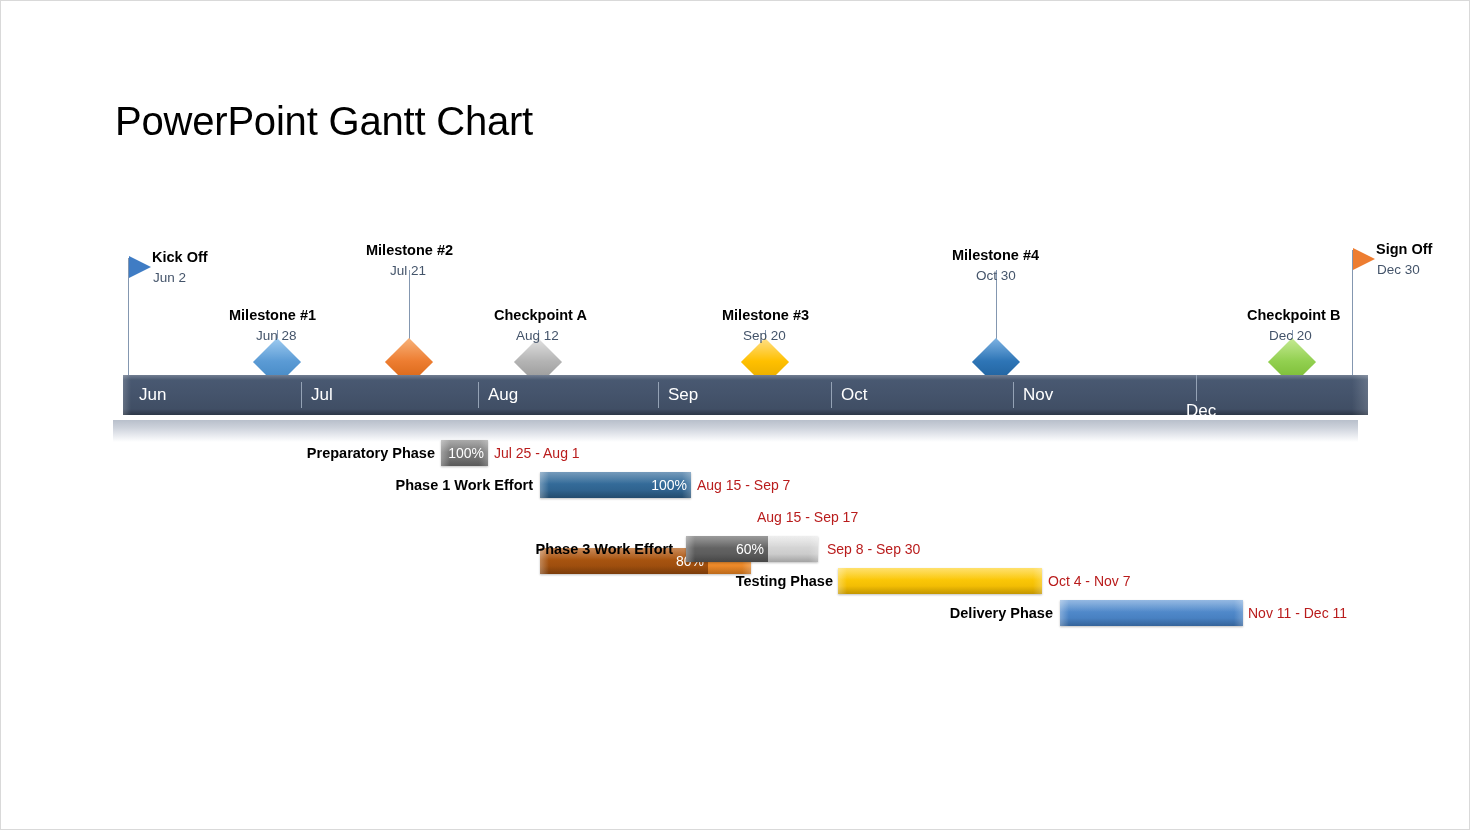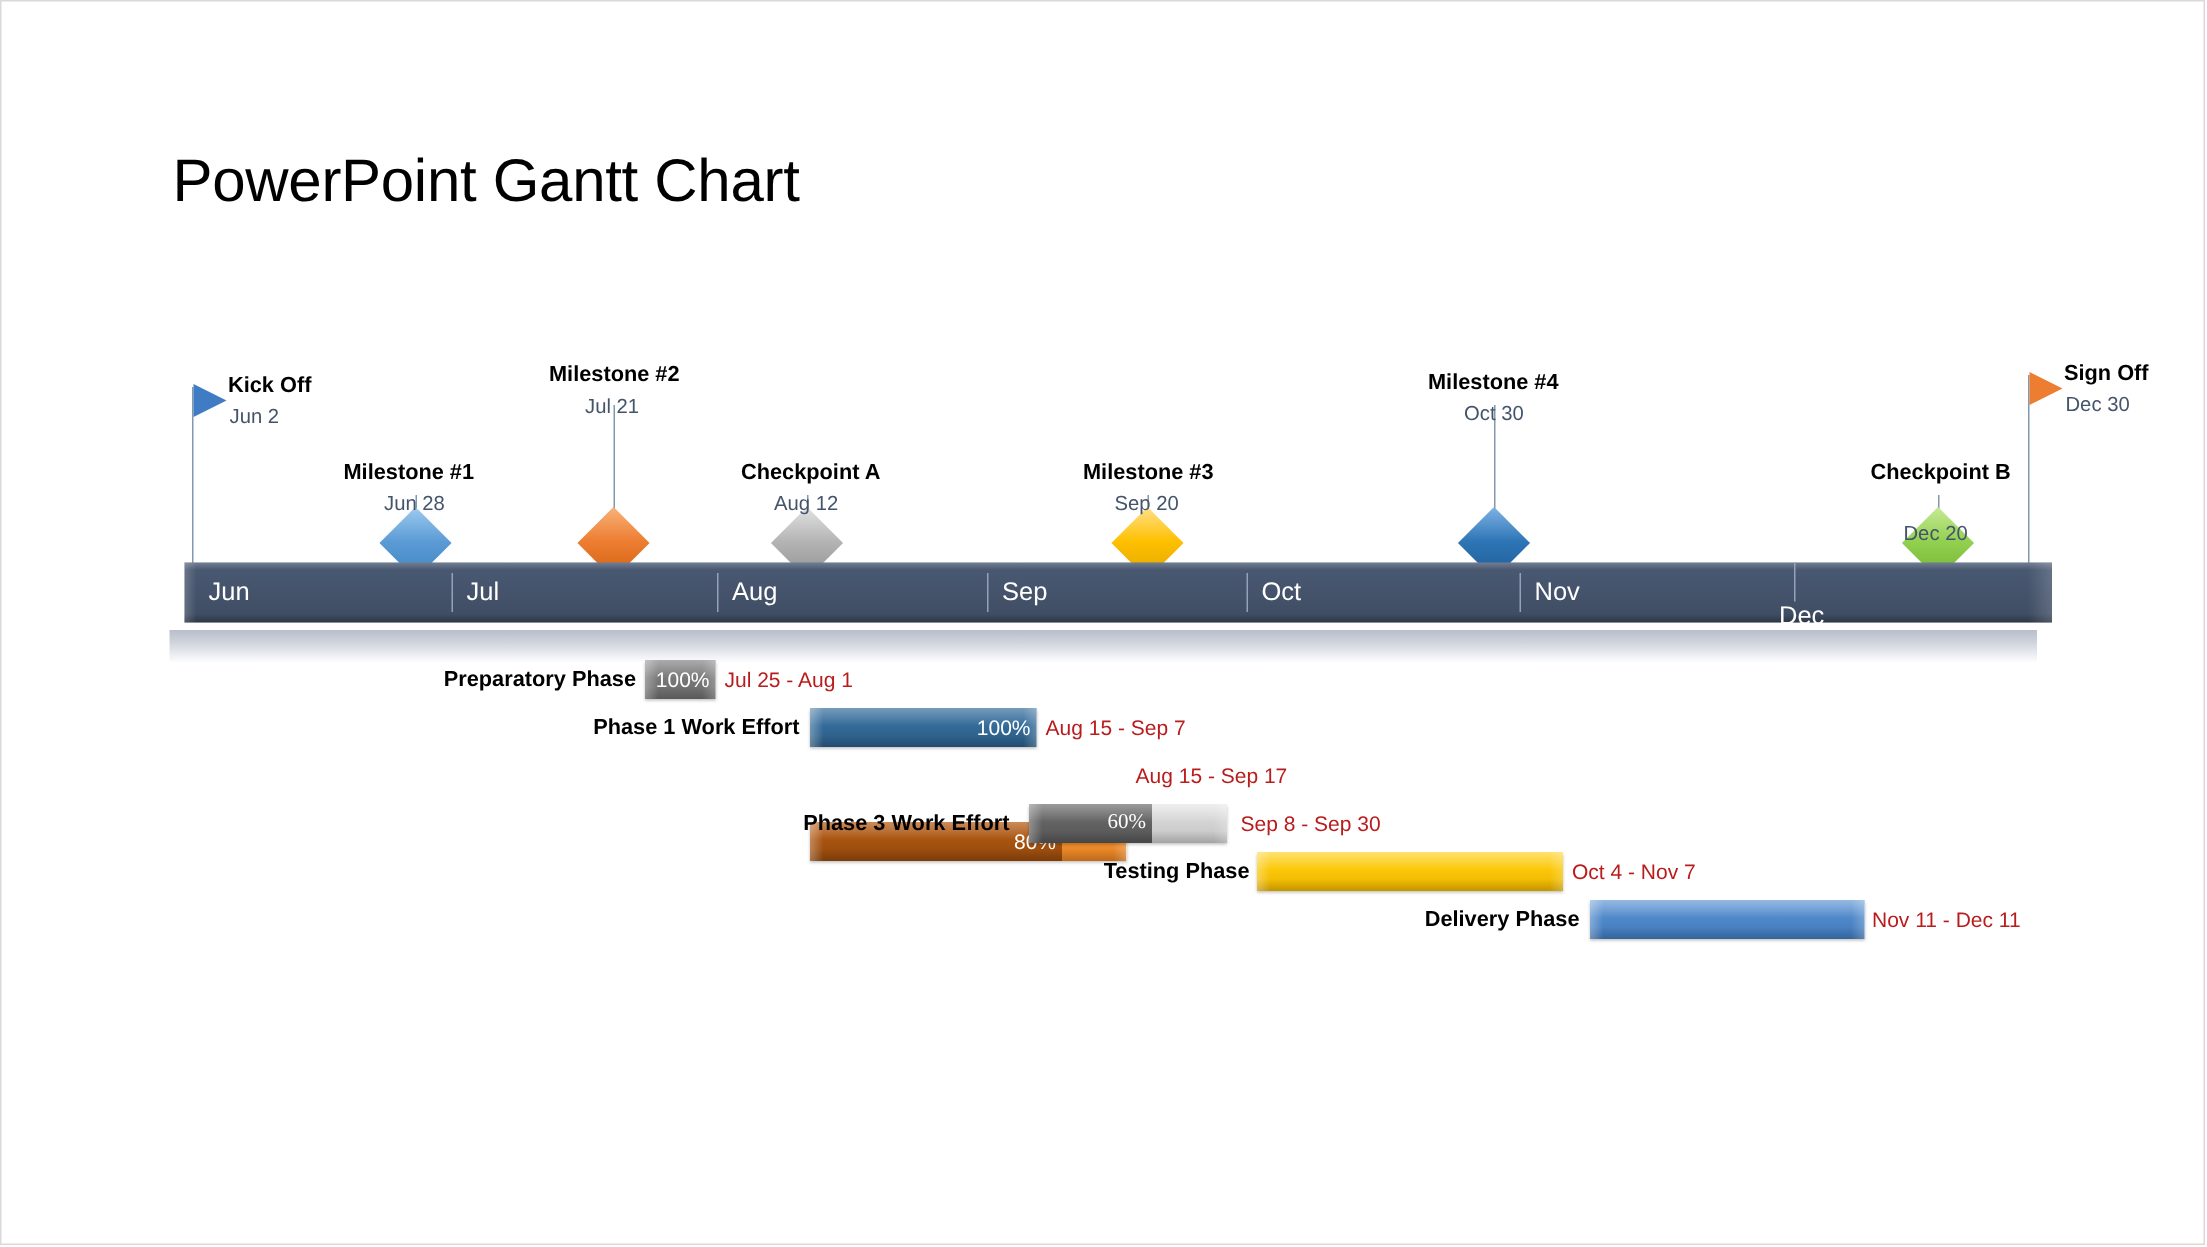--- a/index.html
+++ b/index.html
@@ -151,21 +151,21 @@
   <div class="stem" style="left:996px;top:270px;height:108px;"></div>
   <div class="diamond" style="left:979px;top:345px;background:linear-gradient(135deg,#7eb3e3 0%,#2e75b6 48%,#1d5c96 100%);"></div>
   <div class="ms-name" style="left:952px;top:247px;">Milestone #4</div>
   <div class="ms-date" style="left:976px;top:268px;">Oct 30</div>
 </div>
 
 <div class="ms">
   <div class="stem" style="left:1292px;top:330px;height:48px;"></div>
   <div class="diamond" style="left:1275px;top:345px;background:linear-gradient(135deg,#c6ea94 0%,#92d050 48%,#74b52e 100%);"></div>
   <div class="ms-name" style="left:1247px;top:307px;">Checkpoint B</div>
-  <div class="ms-date" style="left:1269px;top:328px;margin-top:20px;">Dec 20</div>
+  <div class="ms-date" style="left:1269px;top:328px;">Dec 20</div>
 </div>
 
 <div class="ms">
   <div class="stem" style="left:1352px;top:250px;height:128px;"></div>
   <div class="flag" style="left:1353px;top:248px;border-top:11px solid transparent;border-bottom:11px solid transparent;border-left:22px solid #ed7d31;"></div>
   <div class="ms-name" style="left:1376px;top:241px;">Sign Off</div>
   <div class="ms-date" style="left:1377px;top:262px;">Dec 30</div>
 </div>
 
 <div class="timeline-band">
@@ -199,21 +199,21 @@
     <div class="mlabel">Nov</div>
   </div>
   <div class="month-cell" style="left:1063px;flex-direction:column;">
     <div class="divider"></div>
     <div class="mlabel">Dec</div>
   </div>
 </div>
 
 <div class="band-shadow"></div>
 
-<div class="task-row" style="left:1px;top:440px;width:1447px;">
+<div class="task-row" style="left:12px;top:440px;width:1447px;">
   <div class="task-label" style="left:150px;width:273px;justify-content:flex-end;">Preparatory Phase</div>
   <div class="bar" style="left:429px;width:47px;background:linear-gradient(180deg,#8d8d8d 0%,#777777 50%,#6a6a6a 100%);">
     <div class="shine"></div>
     <div class="darkbot"></div>
     <div class="cap-l"></div>
     <div class="cap-r"></div>
     <div class="pct" style="right:4px;">100%</div>
   </div>
   <div class="task-dates" style="left:482px;">Jul 25 - Aug 1</div>
 </div>
@@ -238,21 +238,21 @@
     <div class="darkbot"></div>
     <div class="cap-l"></div>
     <div class="cap-r"></div>
     <div class="pct" style="left:0;width:168px;justify-content:flex-end;padding-right:4px;box-sizing:border-box;">80%</div>
   </div>
   <div class="task-dates" style="left:757px;">Aug 15 - Sep 17</div>
 </div>
 
 <div class="task-row" style="left:0px;top:536px;width:1471px;">
   <div class="task-label" style="left:390px;width:283px;justify-content:flex-end;">Phase 3 Work Effort</div>
-  <div class="bar" style="left:686px;width:132px;font-family:Liberation Serif, serif;">
+  <div class="bar" style="left:686px;width:132px;">
     <div class="seg" style="left:0;width:82px;background:linear-gradient(180deg,#787878 0%,#636363 45%,#545454 100%);"></div>
     <div class="seg" style="left:82px;width:50px;background:linear-gradient(180deg,#e8e8e8 0%,#d4d4d4 45%,#c2c2c2 100%);"></div>
     <div class="shine"></div>
     <div class="darkbot"></div>
     <div class="cap-l"></div>
     <div class="cap-r"></div>
     <div class="pct" style="left:0;width:82px;justify-content:flex-end;padding-right:4px;box-sizing:border-box;">60%</div>
   </div>
   <div class="task-dates" style="left:827px;">Sep 8 - Sep 30</div>
 </div>

